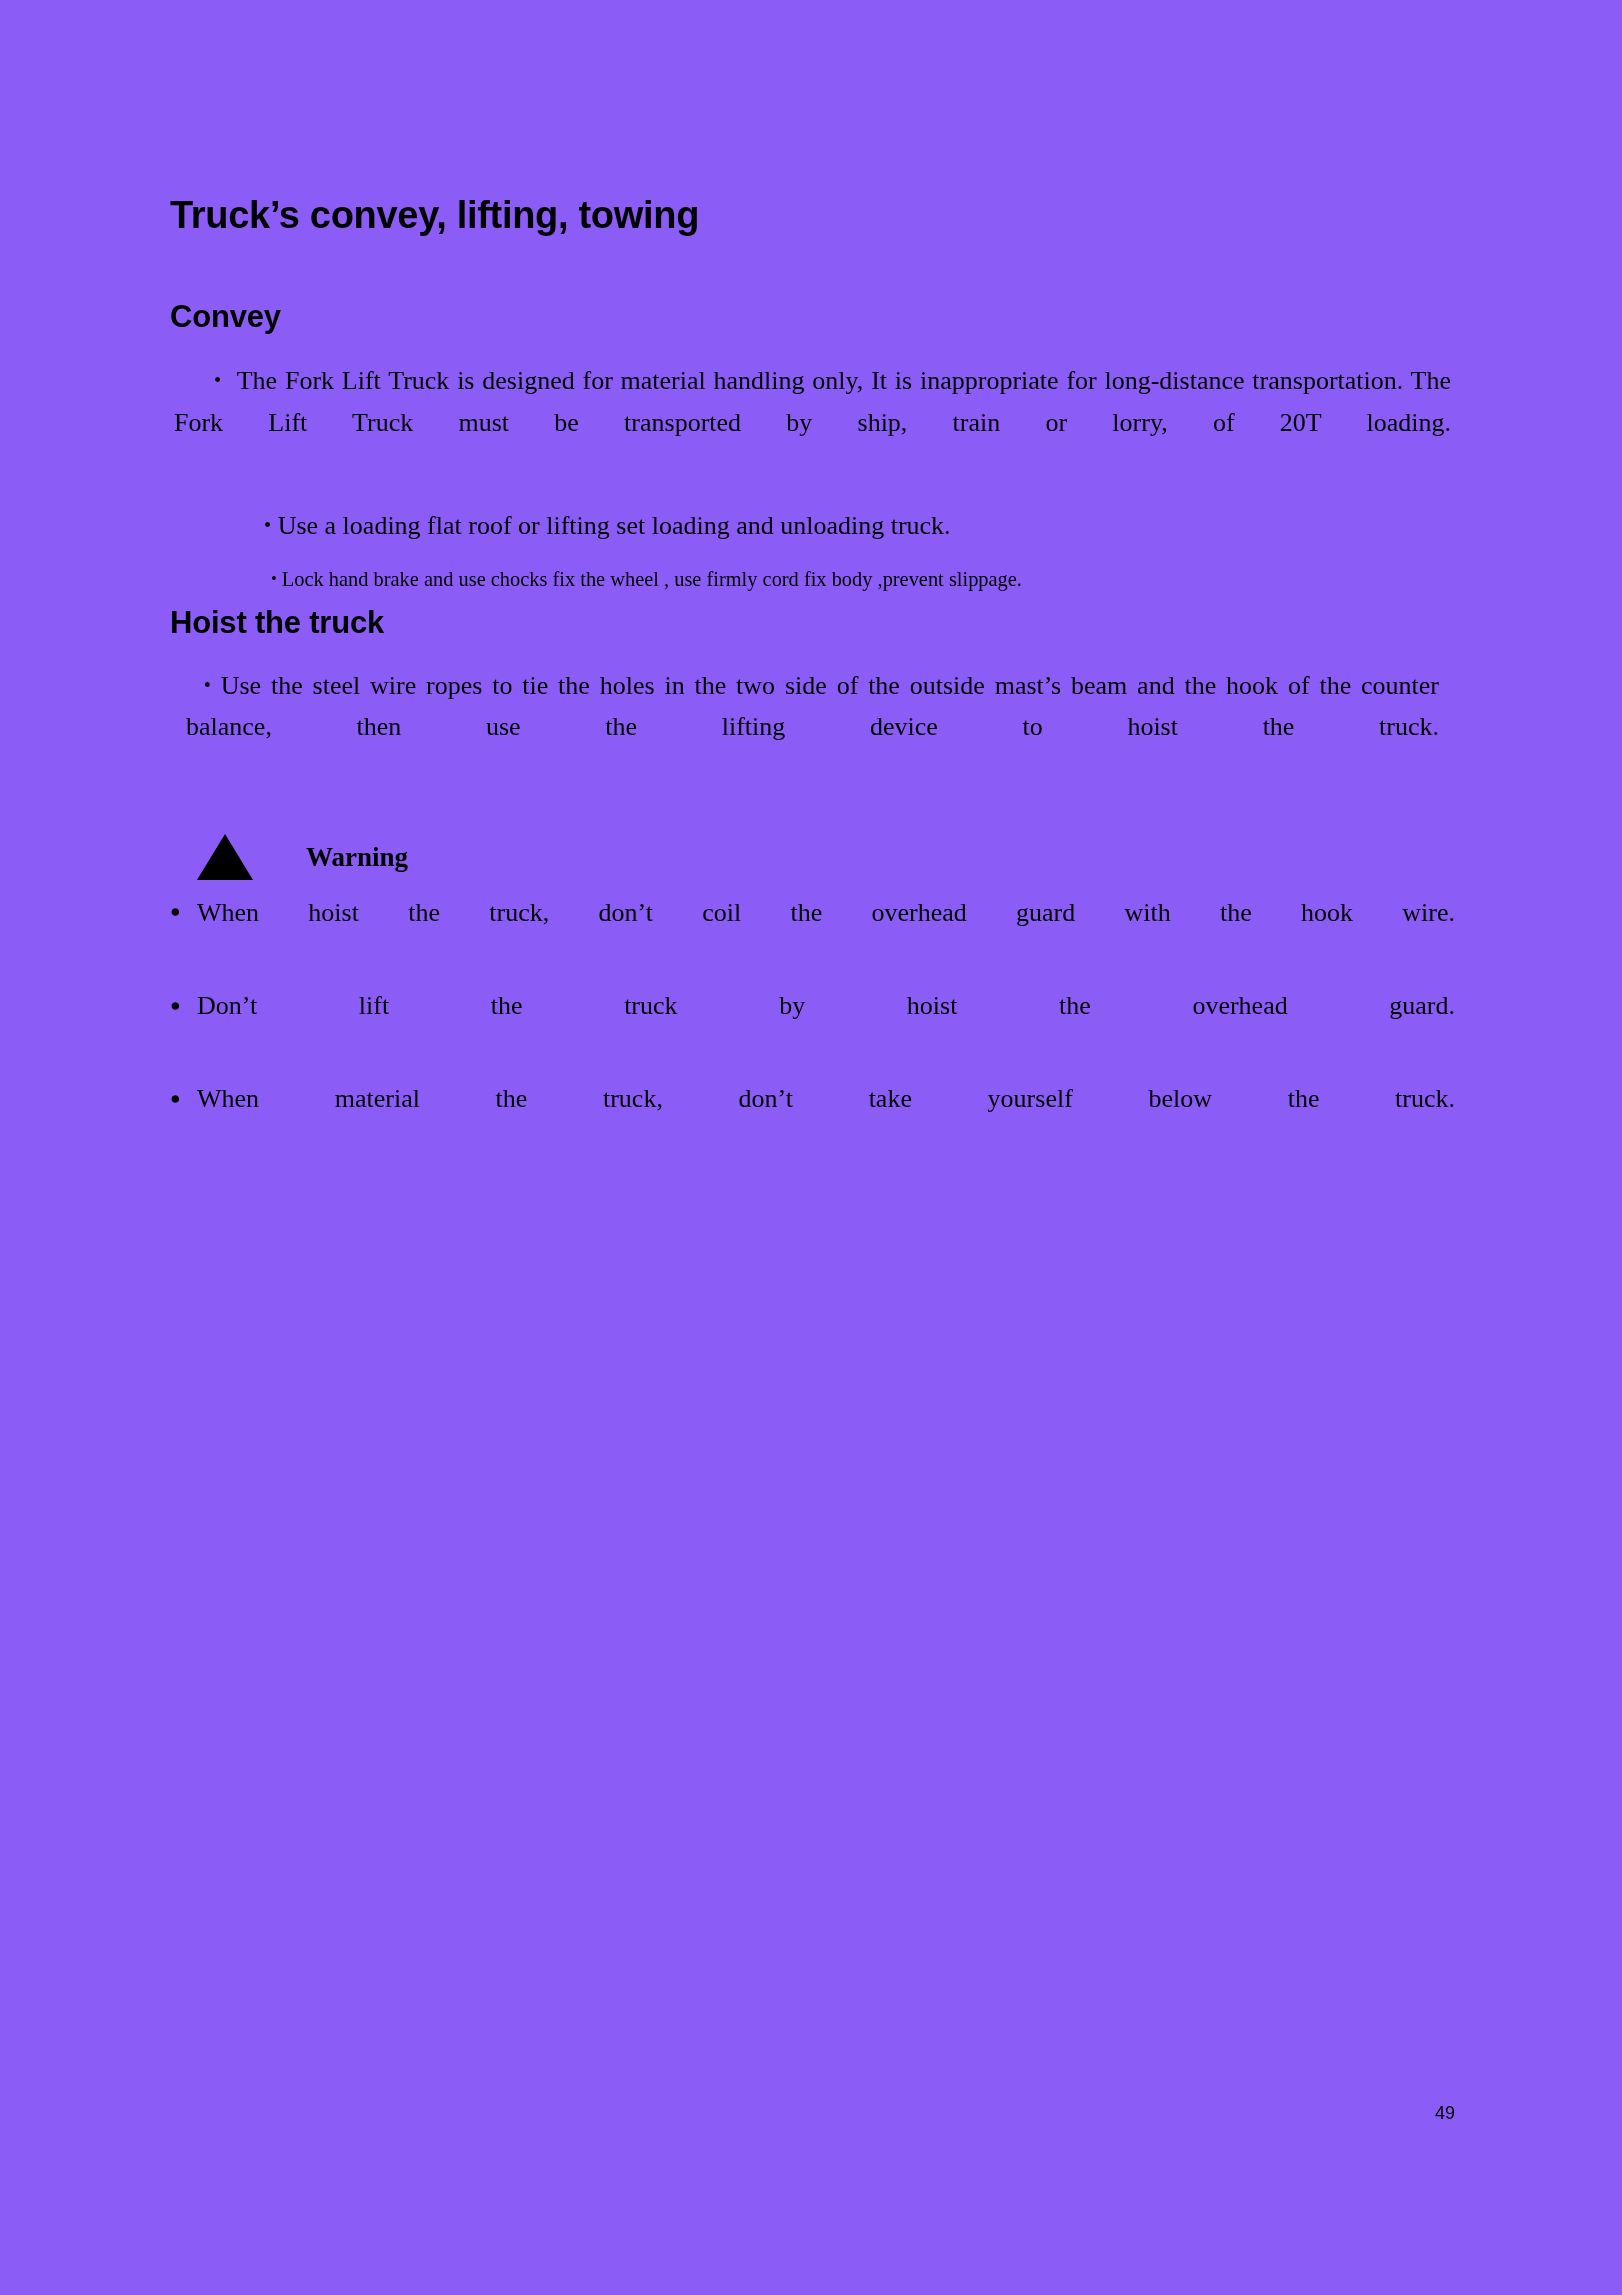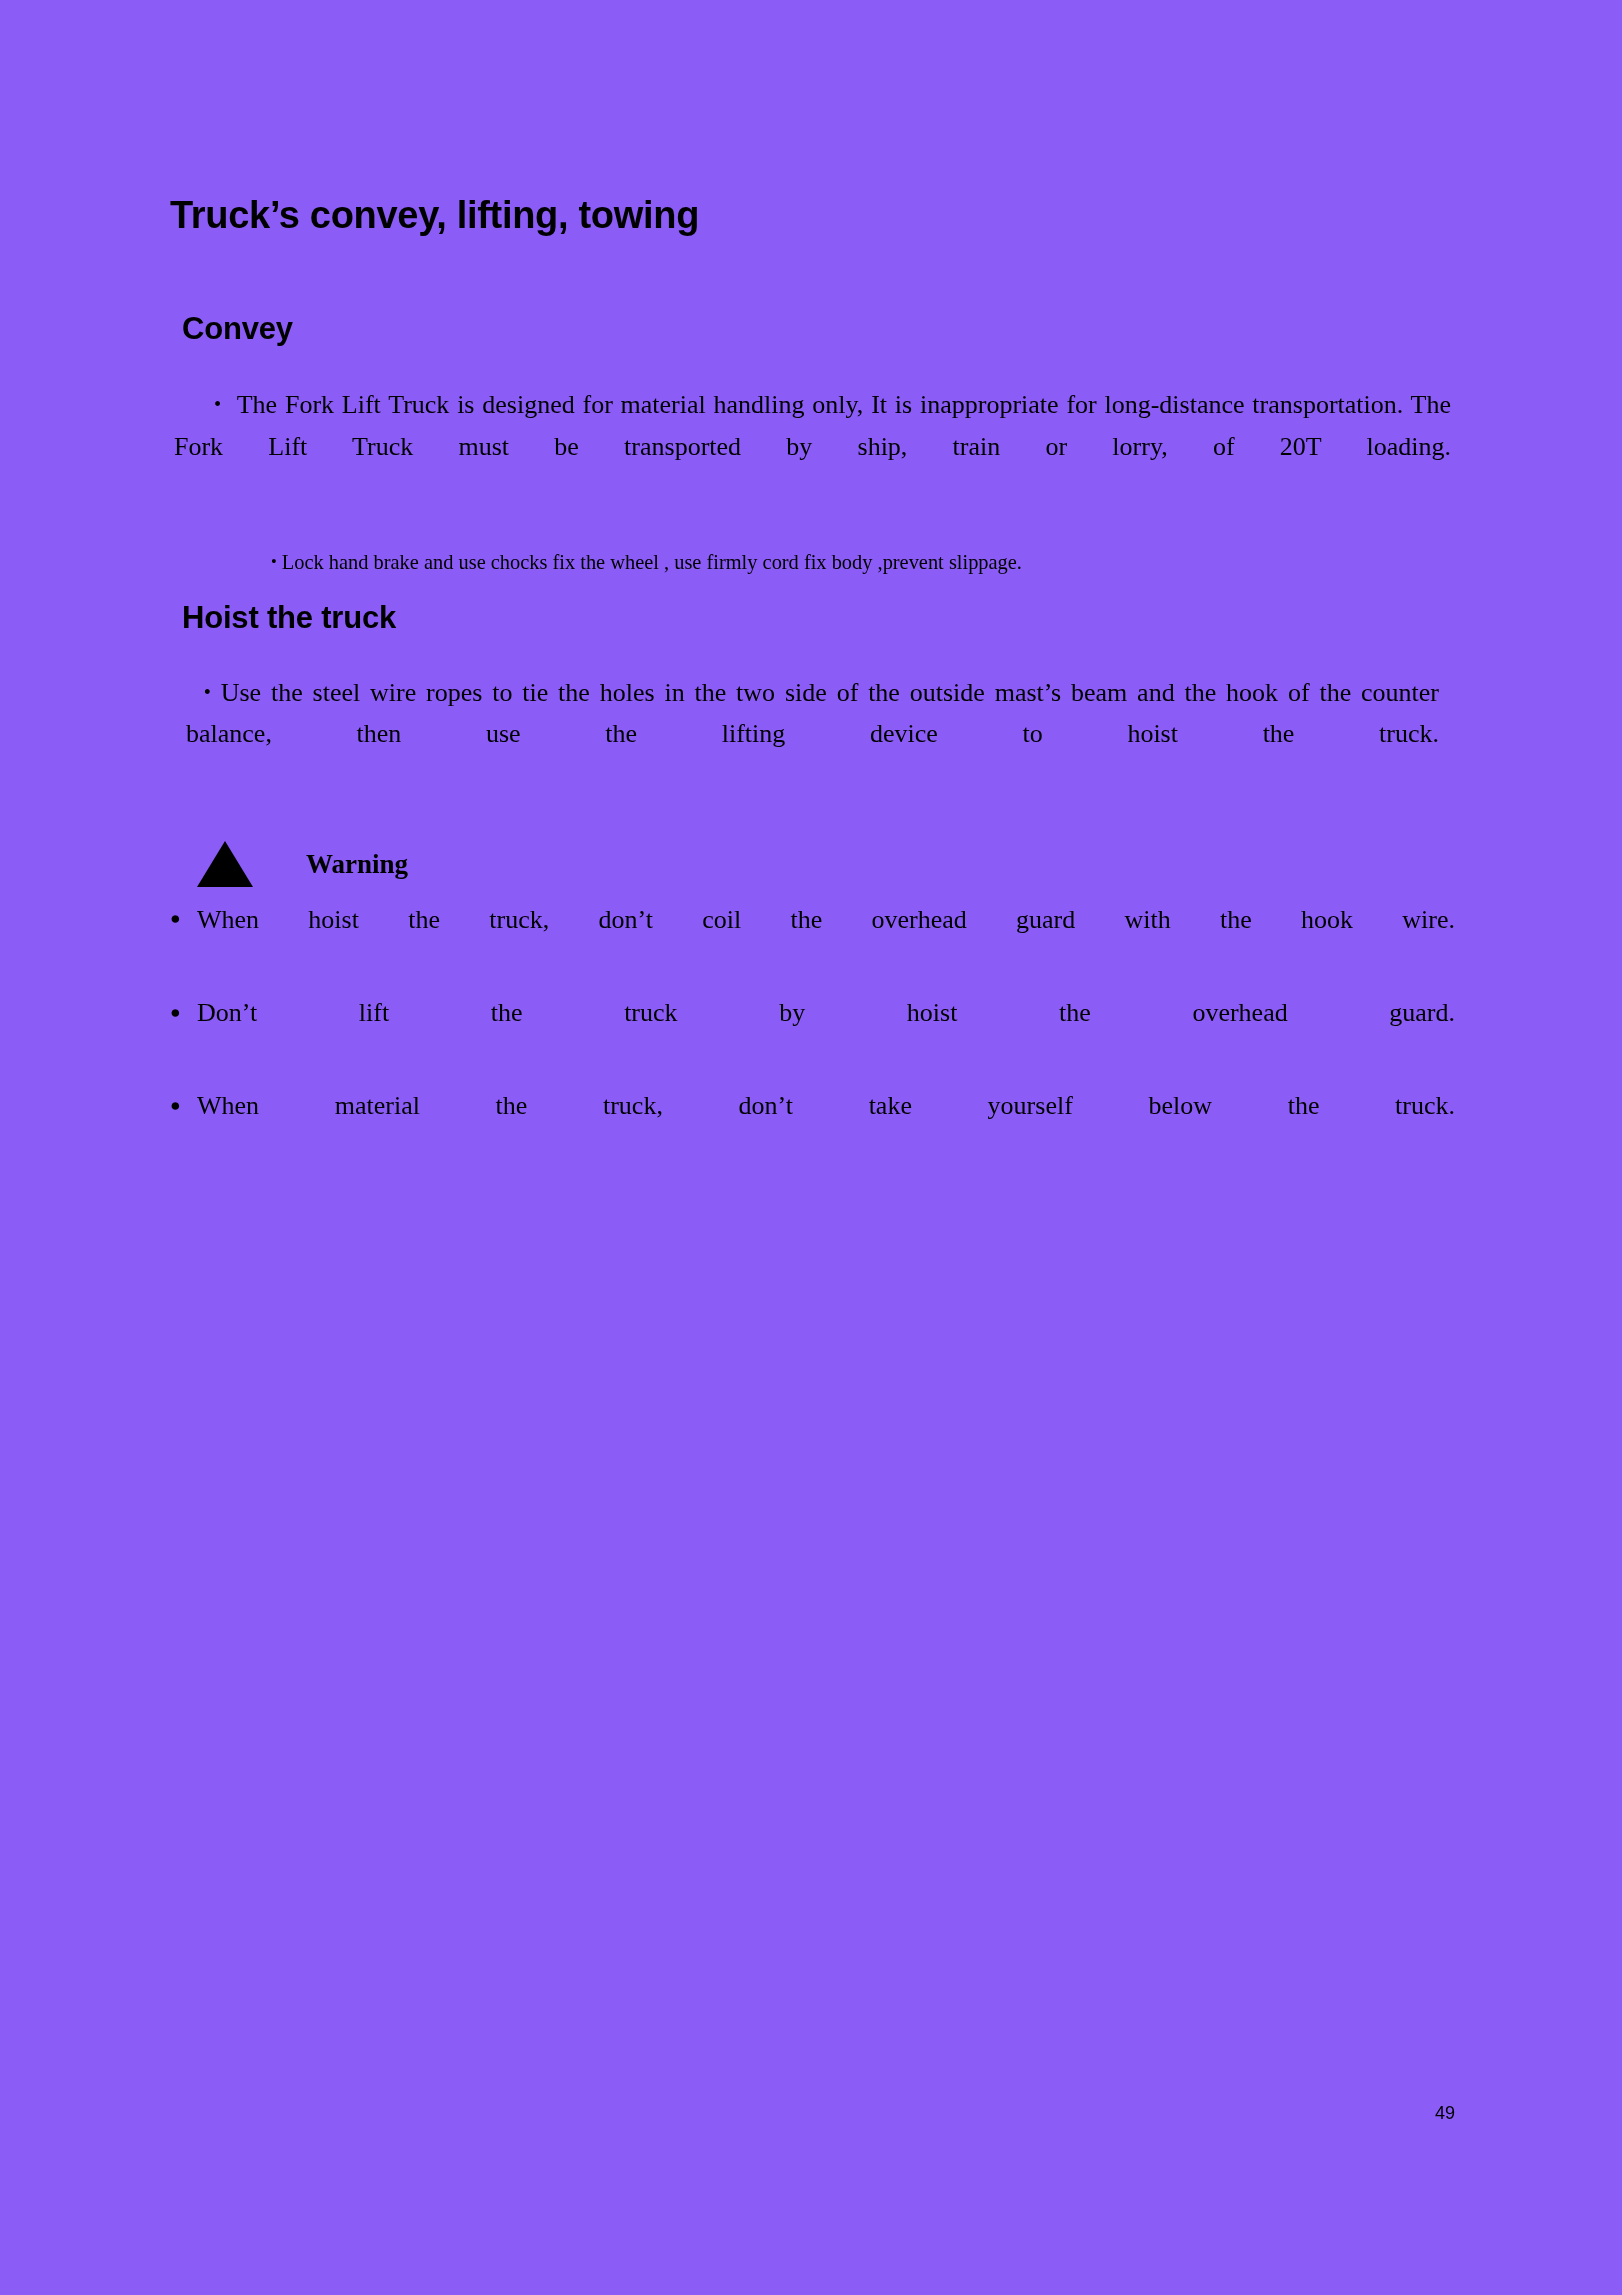--- a/index.html
+++ b/index.html
@@ -36,21 +36,21 @@
     padding-top: 196px;
     white-space: nowrap;
   }
   .h2 {
     font-family: "Liberation Sans", sans-serif;
     font-weight: bold;
     font-size: 31px;
     line-height: 1.05;
     color: #000000;
     letter-spacing: -0.2px;
-    margin: 12px;
+    margin: 0;
     white-space: nowrap;
   }
   .h2-convey { padding-top: 65px; }
   .h2-hoist  { padding-top: 12.3px; }
 
   
   .body {
     font-family: "Liberation Serif", "DejaVu Serif", serif;
     font-size: 26px;
     line-height: 1.58;
@@ -173,20 +173,21 @@
     <h1 class="doc-title">Truck’s convey, lifting, towing</h1>
 
     <h2 class="h2 h2-convey">Convey</h2>
 
     <div class="gap-md"></div>
 
     <p class="body para-justify"><span class="lead-indent"></span><span class="bullet-dot">•</span>&nbsp;&nbsp;<span>The Fork Lift Truck is designed for material handling only, It is inappropriate for long-distance transportation. The Fork Lift Truck must be transported by ship, train or lorry, of 20T loading.</span></p>
 
     <div class="gap-sm"></div>
 
+    <p class="body line-indent-1"><span class="bullet-dot">•</span>&nbsp;<span>Use a loading flat roof or lifting set loading and unloading truck.</span></p>
 
     <div class="gap-sm"></div>
 
     <p class="body line-indent-2"><span class="bullet-dot">•</span>&nbsp;<span>Lock hand brake and use chocks fix the wheel , use firmly cord fix body ,prevent slippage.</span></p>
 
     <h2 class="h2 h2-hoist">Hoist the truck</h2>
 
     <div class="gap-xs"></div>
 
     <p class="body hoist-para"><span class="hoist-lead-indent"></span><span class="bullet-dot">•</span>&nbsp;<span>Use the steel wire ropes to tie the holes in the two side of   the outside mast’s beam and the hook of the counter balance, then use the lifting device to hoist the truck.</span></p>

